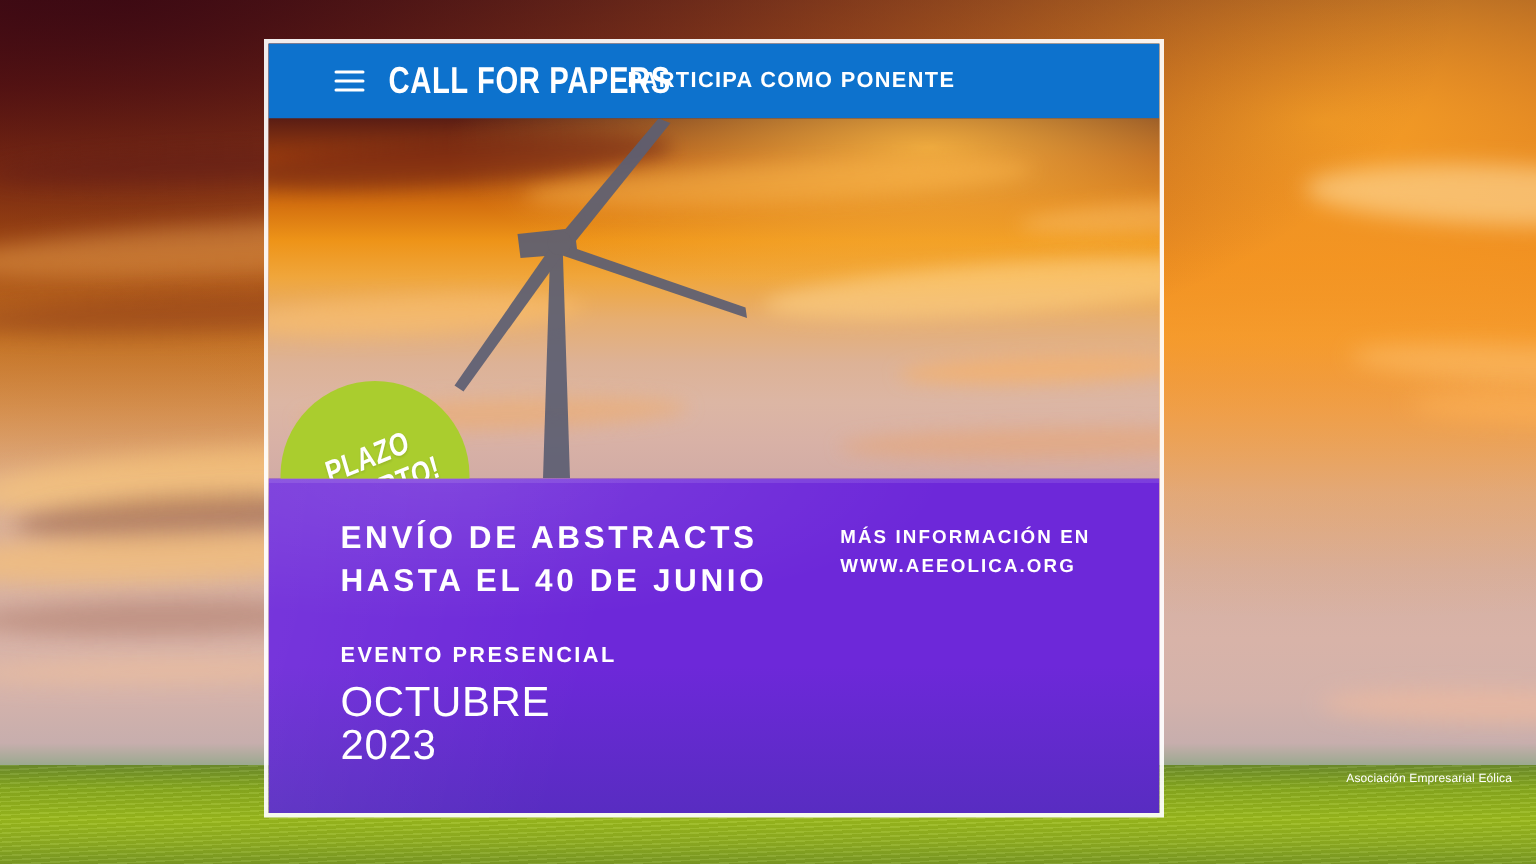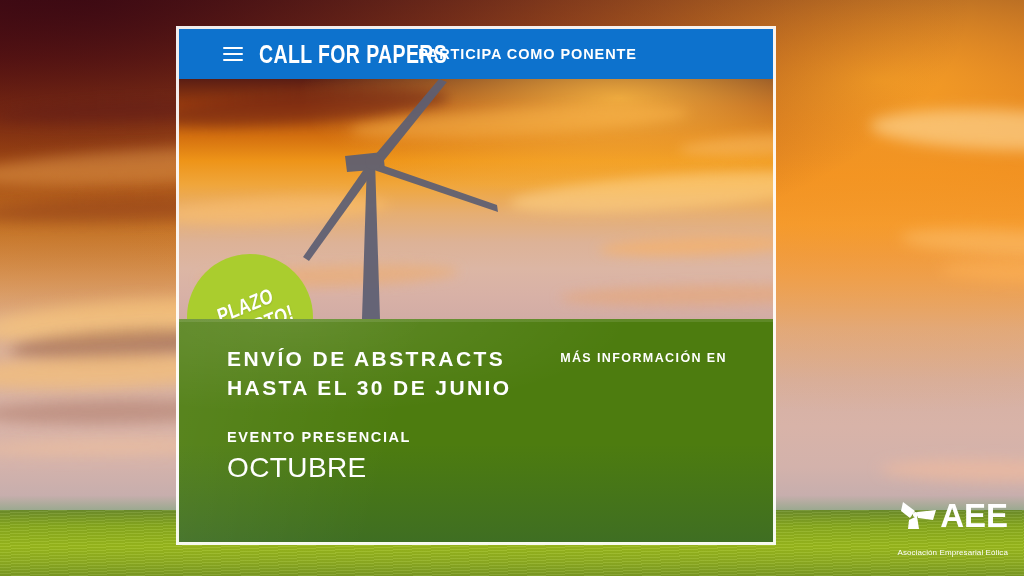--- a/index.html
+++ b/index.html
@@ -192,21 +192,21 @@
     line-height: 1.08;
     letter-spacing: 0.5px;
     text-shadow: 0 1px 2px rgba(0,0,0,0.12);
   }
   .plazo-text span { display:block; transform: scaleX(0.8) skewX(-7deg); }
 
   
   .poster-body {
     position: relative;
     height: 226px;
-    background: #4d7c0f;
+    background: #6d28d9;
     overflow: hidden;
   }
   .poster-body::before {
     content:"";
     position:absolute; inset:0;
     background:
       linear-gradient(to bottom, rgba(255,255,255,0.10) 0 3px, rgba(255,255,255,0) 3px),
       linear-gradient(105deg, rgba(255,255,255,0.07) 0%, rgba(255,255,255,0) 38%),
       radial-gradient(80% 60% at 20% 0%, rgba(255,255,255,0.10) 0%, rgba(0,0,0,0) 70%),
       linear-gradient(to bottom, rgba(0,0,0,0) 55%, rgba(11,60,105,0.22) 100%);
@@ -375,48 +375,39 @@
         </div>
       </div>
     </div>
 
     <div class="poster-body">
       <div class="body-inner">
 
         <div class="row-abstract">
           <div class="abstract-block">
             <div>ENVÍO DE ABSTRACTS</div>
-            <div>HASTA EL 30 DE JUNIO</div>
+            <div>HASTA EL 40 DE JUNIO</div>
           </div>
           <div class="info-block">
             <div>MÁS INFORMACIÓN EN</div>
+            <div>WWW.AEEOLICA.ORG</div>
           </div>
         </div>
 
         <div class="row-main">
           <div class="right-col">
             <div class="presencial">EVENTO PRESENCIAL</div>
             <div class="fecha">
               <div>OCTUBRE</div>
+              <div>2023</div>
             </div>
           </div>
         </div>
 
       </div>
     </div>
   </div>
 
   <div class="aee-logo">
-    <div class="aee-row">
-      <svg width="40" height="34" viewBox="0 0 40 34">
-        <g fill="#ffffff">
-          <polygon points="4,4 16,13 11,20 2,13"></polygon>
-          <polygon points="18,14 37,12 34,22 19,20"></polygon>
-          <polygon points="10,22 18,18 20,31 9,31"></polygon>
-          <circle cx="16.5" cy="16.5" r="2.6" fill="#ffffff"></circle>
-        </g>
-      </svg>
-      <div class="aee-letters">AEE</div>
-    </div>
     <div class="aee-tag">Asociación Empresarial Eólica</div>
   </div>
 
 </div>
 
 </body></html>

